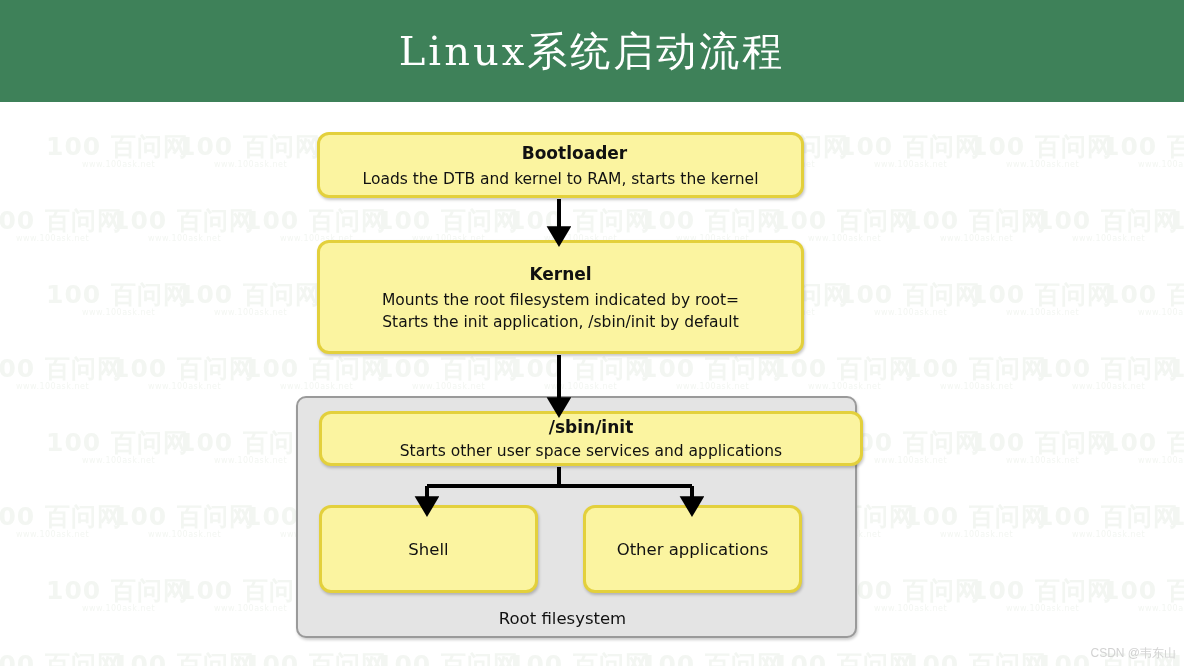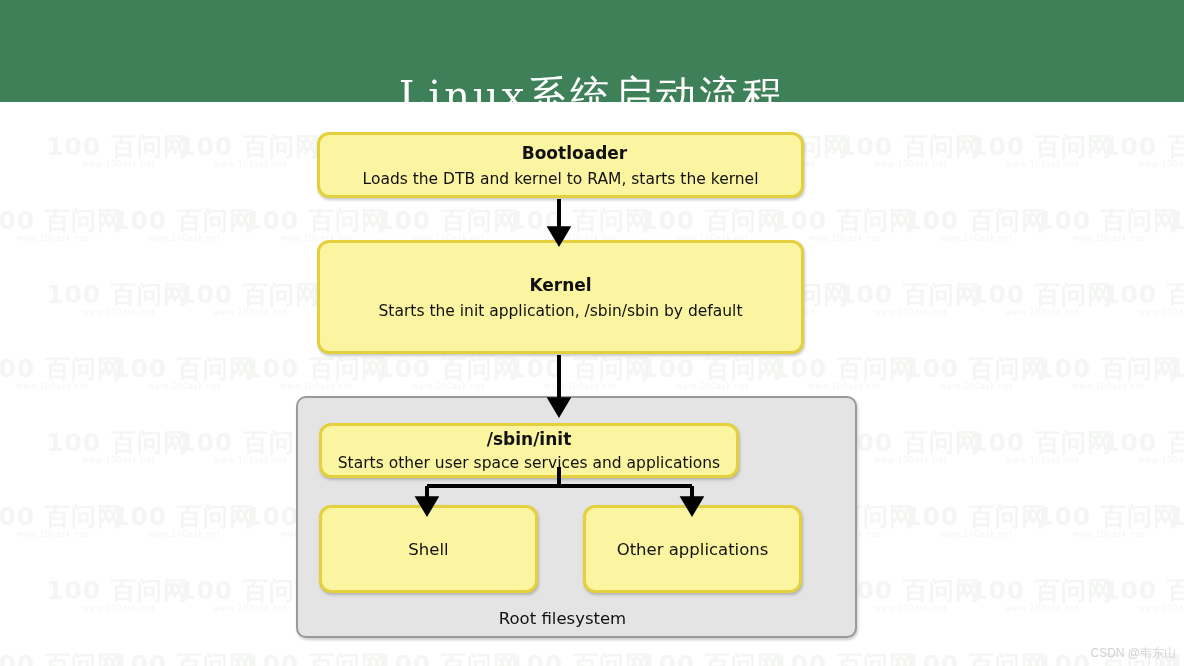--- a/index.html
+++ b/index.html
@@ -63,21 +63,20 @@
     position: absolute;
     left: 0;
     top: 24px;
     width: 1184px;
     text-align: center;
     color: #ffffff;
     font-size: 40px;
     font-weight: 400;
     letter-spacing: 3px;
     font-family: "DejaVu Serif", "Liberation Serif", serif;
-    margin-top: 44px;
   }
 
   
   #diagram-stage {
     position: absolute;
     left: 0; top: 0;
     width: 1184px;
     height: 666px;
     z-index: 3;
   }
@@ -138,22 +137,22 @@
     left: 0;
     bottom: 8px;
     width: 529px;
     text-align: center;
     font-size: 16.5px;
     color: #111111;
     font-family: "DejaVu Sans", sans-serif;
   }
 
   #node-sbininit {
-    left: 319px; top: 423px;
-    width: 420px; height: 55px;
+    left: 319px; top: 411px;
+    width: 544px; height: 55px;
     padding-top: 1px;
   }
   #node-sbininit .node-title { margin-bottom: 3px; }
 
   #node-shell {
     left: 319px; top: 505px;
     width: 219px; height: 88px;
   }
   #node-otherapps {
     left: 583px; top: 505px;
@@ -528,21 +527,22 @@
 
 <div id="diagram-stage">
 
   <div class="node-box" id="node-bootloader">
     <div class="node-title">Bootloader</div>
     <div class="node-line">Loads the DTB and kernel to RAM, starts the kernel</div>
   </div>
 
   <div class="node-box" id="node-kernel">
     <div class="node-title">Kernel</div>
-    <div class="node-line">Starts the init application, /sbin/sbin by default</div>
+    <div class="node-line">Mounts the root filesystem indicated by root=</div>
+    <div class="node-line">Starts the init application, /sbin/init by default</div>
   </div>
 
   <div id="rootfs-container">
     <div id="rootfs-label">Root filesystem</div>
   </div>
 
   <div class="node-box" id="node-sbininit">
     <div class="node-title">/sbin/init</div>
     <div class="node-line">Starts other user space services and applications</div>
   </div>

